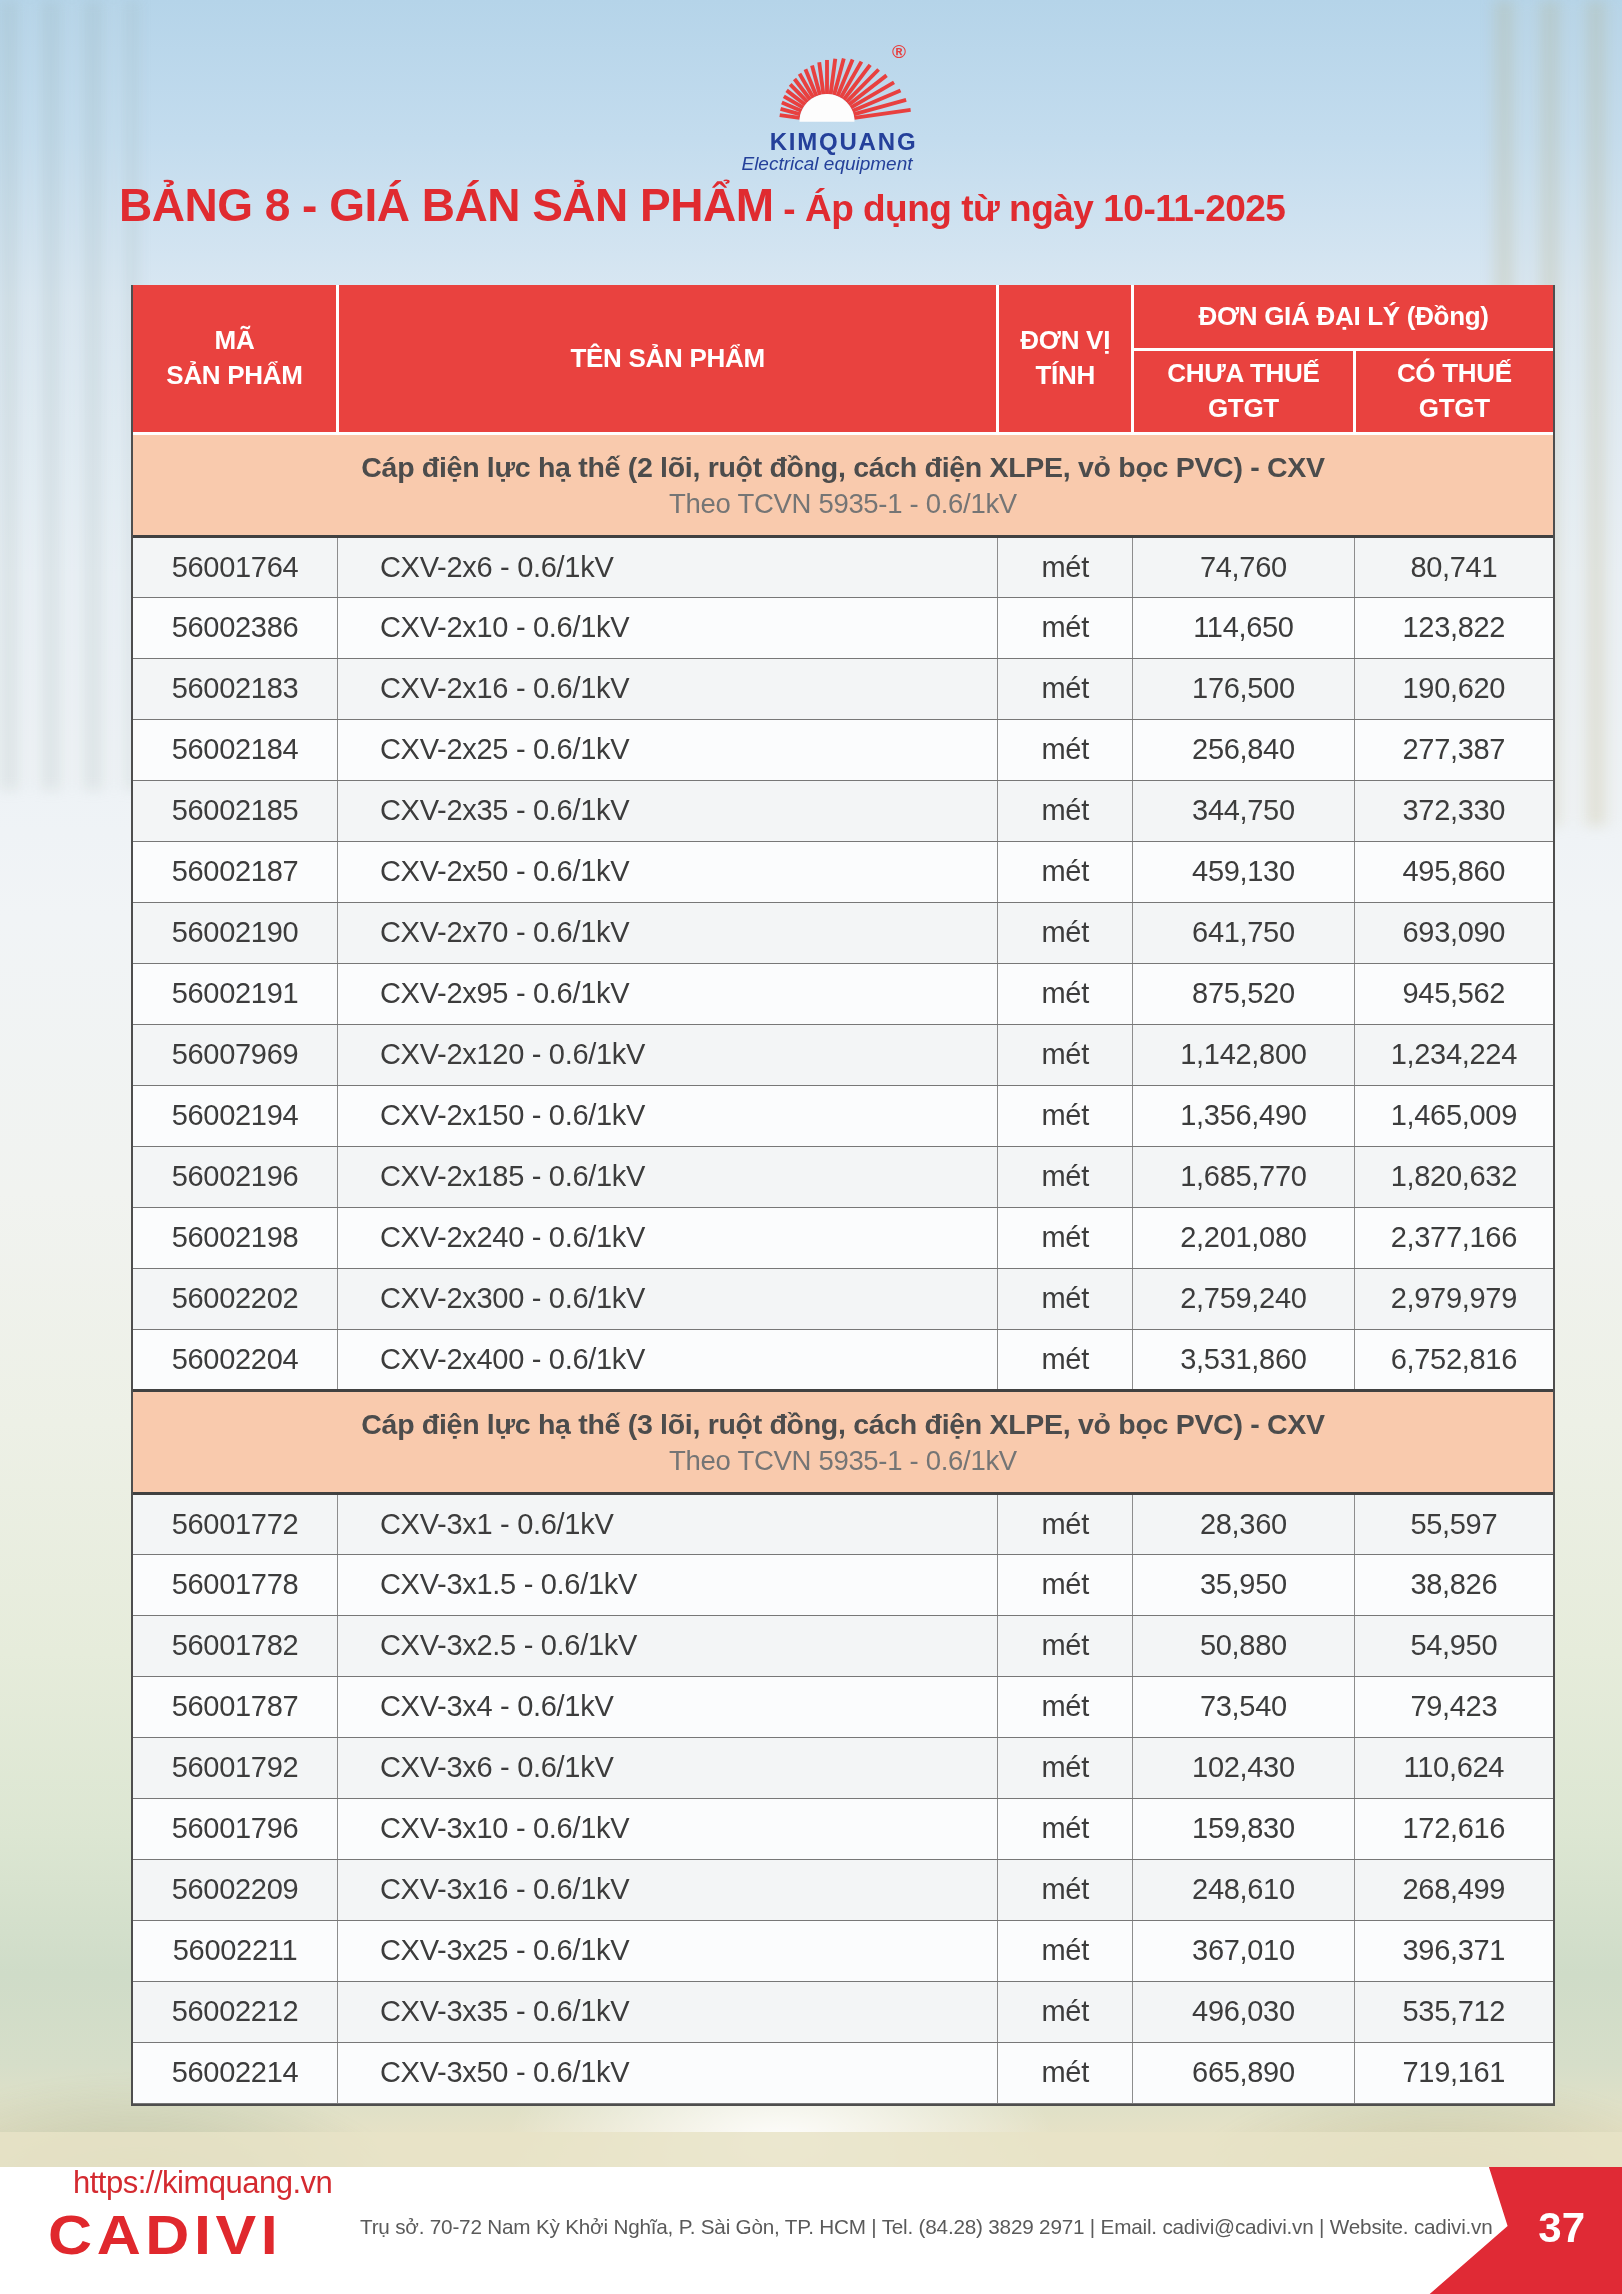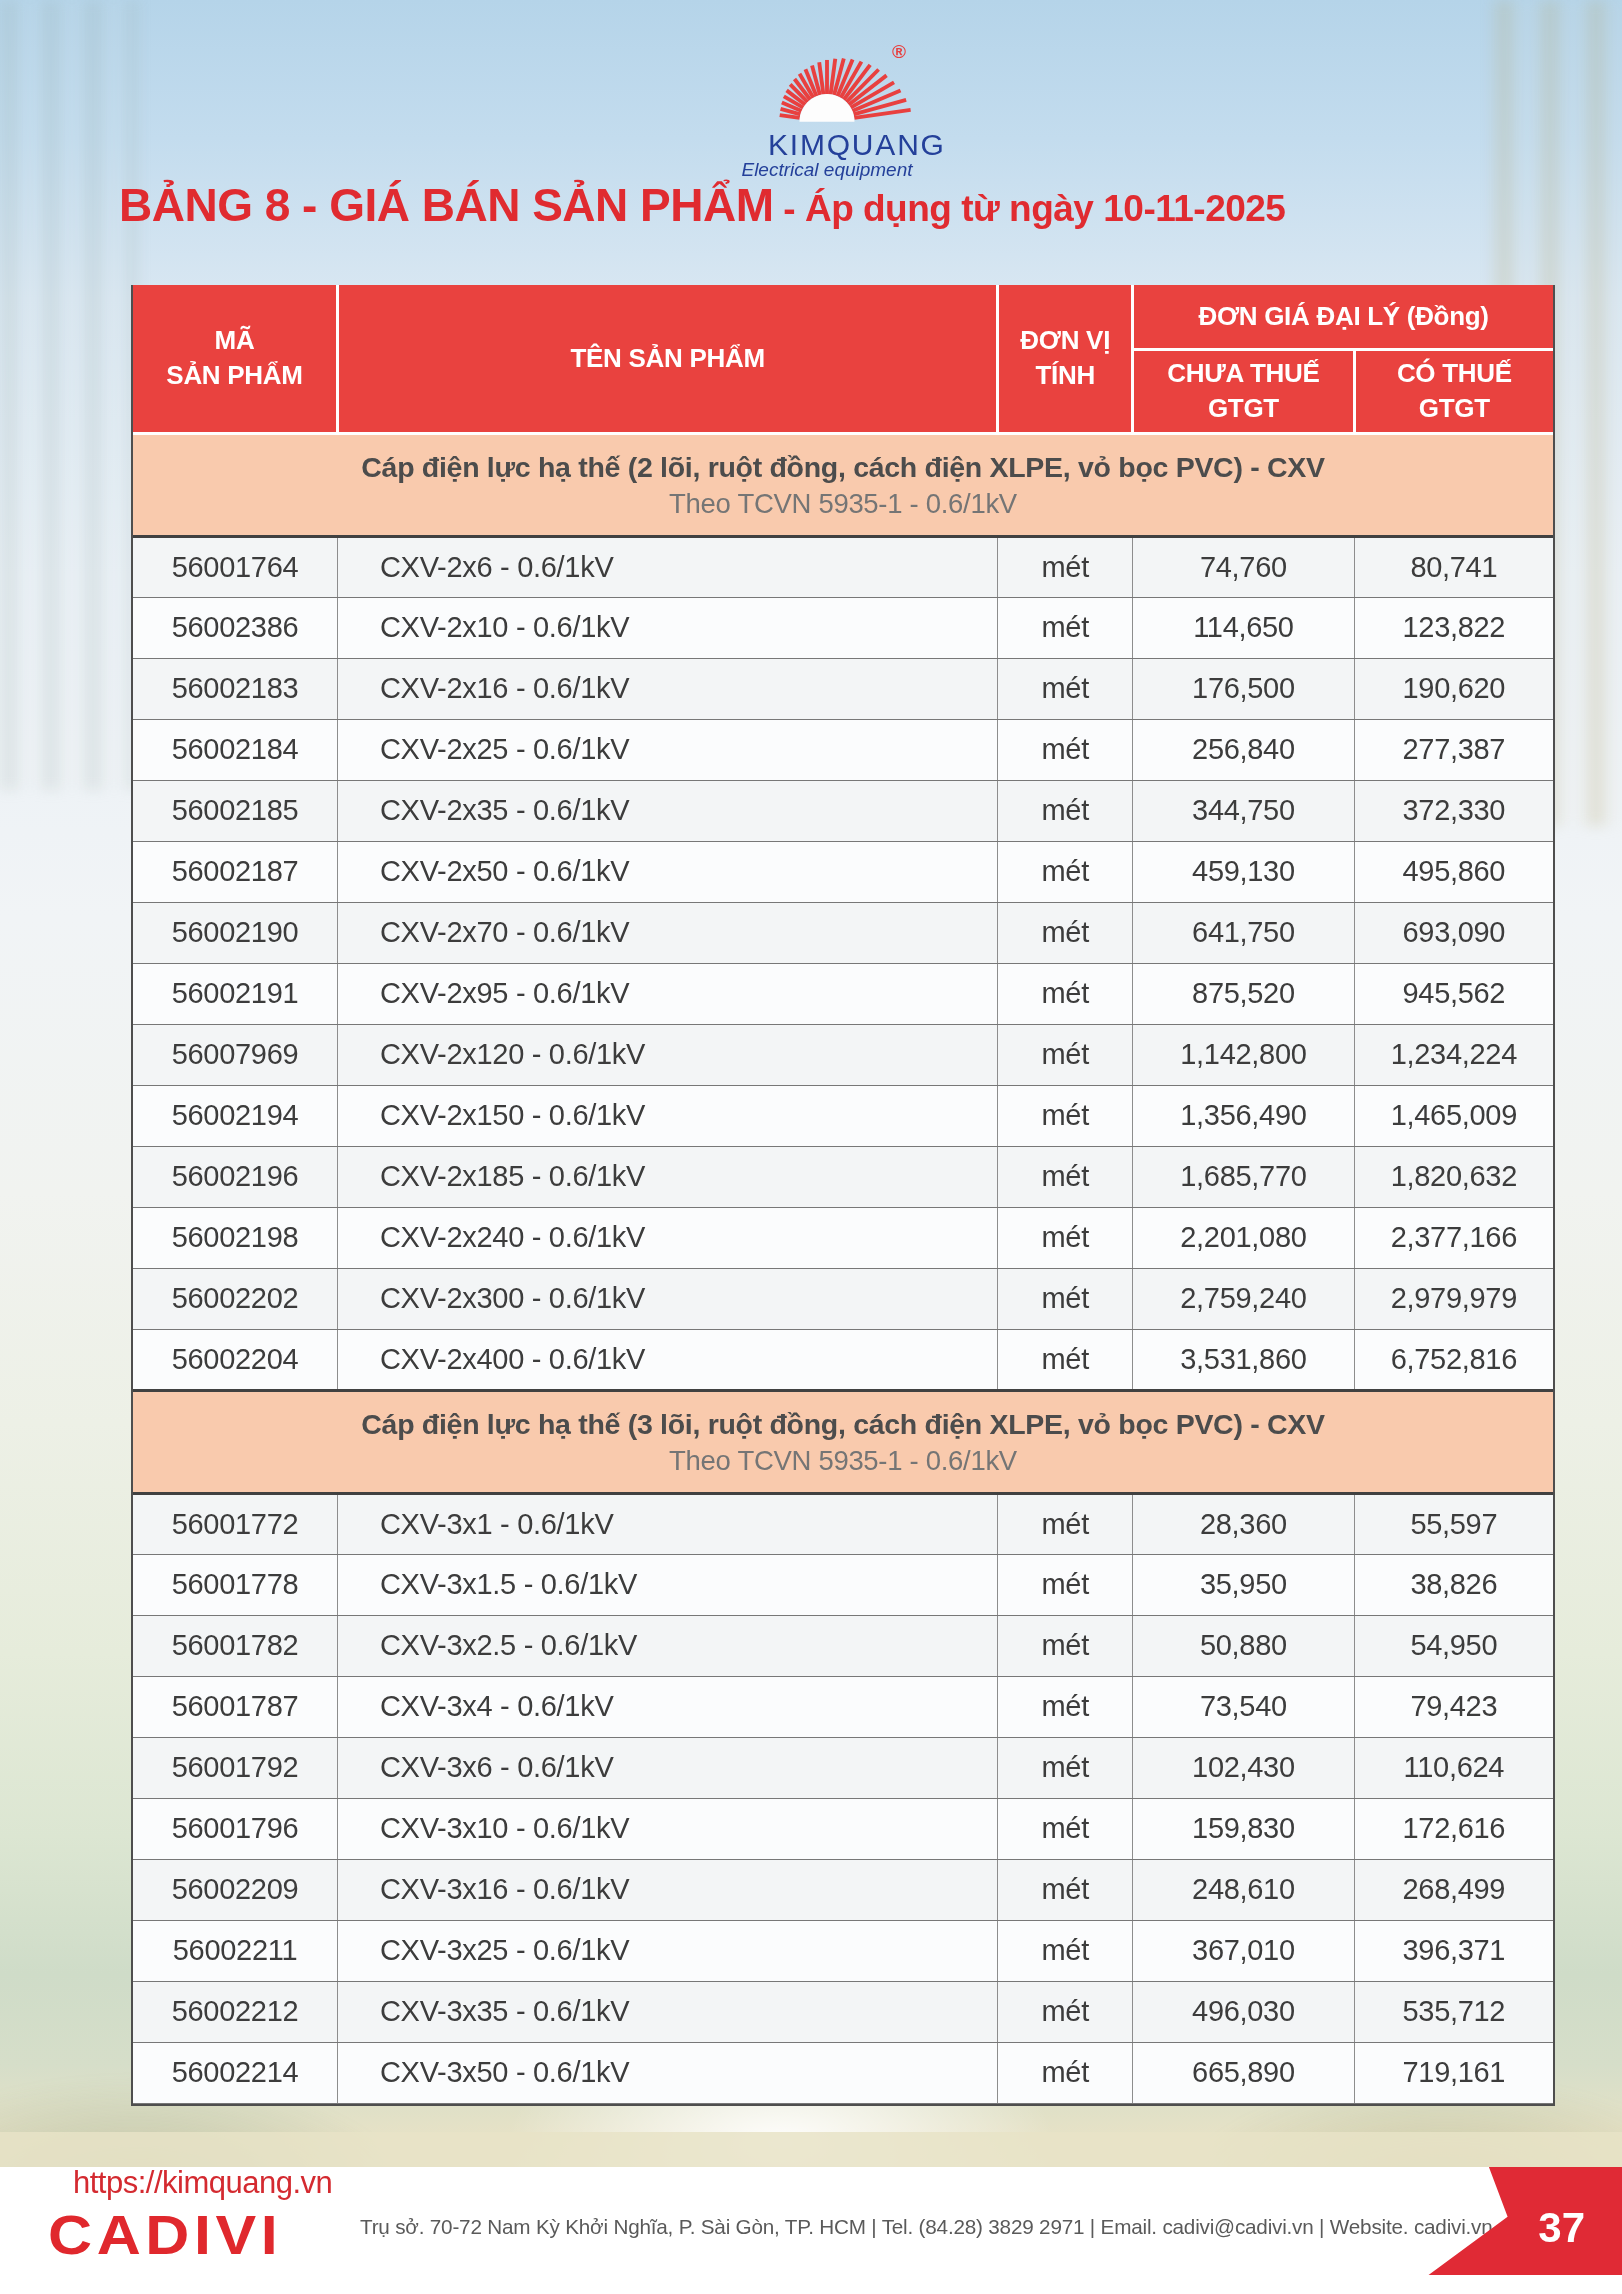--- a/index.html
+++ b/index.html
@@ -27,21 +27,21 @@
     background:radial-gradient(ellipse at 50% 55%, rgba(255,255,255,.95) 0%, rgba(255,255,255,0) 68%); }
   .bg-green-left{ left:-55px; top:2075px; width:478px; height:220px;
     background:radial-gradient(ellipse at 40% 60%, rgba(96,128,96,.38) 0%, rgba(96,128,96,0) 70%); filter:blur(5.5px); }
   .bg-green-right{ right:-55px; top:2075px; width:514px; height:220px;
     background:radial-gradient(ellipse at 55% 60%, rgba(128,134,82,.34) 0%, rgba(128,134,82,0) 70%); filter:blur(5.5px); }
 
   
   .logo{ position:absolute; left:735px; top:16.5px; width:184px; text-align:center; }
   .logo svg{ display:block; width:184px; height:112px; }
   .logo .reg{ position:absolute; right:13px; top:24px; color:#e8403f; font-size:19px; font-weight:bold; }
-  .brand{ color:#24409a; font-weight:normal; font-size:30px; letter-spacing:1.8px; line-height:1; margin-top:1.8px;margin-left:33px; }
+  .brand{ color:#24409a; font-weight:bold; font-size:24px; letter-spacing:1.8px; line-height:1; margin-top:1.8px;margin-left:33px; }
   .tagline{ color:#24409a; font-style:italic; font-size:19px; line-height:1.1; }
 
   
   .title{ position:absolute; left:119px; top:178px; white-space:nowrap; color:#e02b30;
     font-weight:bold; letter-spacing:-0.5px; }
   .title-main{ font-size:46px; }
   .title-suffix{ font-size:37px; }
 
   
   .table-wrap{ position:absolute; left:131px; top:285px; width:1424px;
@@ -74,21 +74,21 @@
 
   
   .footer-beige{ position:absolute; left:0; top:2132px; width:1623px; height:35px; background:rgba(232,227,199,.85); }
   .footer-bar{ position:absolute; left:0; top:2167px; width:1623px; height:128px; background:#ffffff; }
   .footer-url{ position:absolute; left:73px; top:2165px; color:#d42a30; font-size:31px; letter-spacing:-0.5px; text-decoration:none; }
   .cadivi{ position:absolute; left:48px; top:2202px; color:#e0282d; font-size:61px; font-weight:900;
     letter-spacing:4.6px; transform:scaleY(0.92); transform-origin:top left; }
   .company{ position:absolute; left:360px; top:2208px; }
   .company-name{ color:#d9262b; font-weight:bold; font-size:25px; letter-spacing:-0.2px; }
   .company-address{ color:#5a5a5a; font-size:20.7px; margin-top:7.3px; letter-spacing:-0.2px; }
-  .page-tab{ position:absolute; left:1414px; top:2167px; width:208px; height:108px; background:#e02a35;
+  .page-tab{ position:absolute; left:1414px; top:2167px; width:208px; height:128px; background:#e02a35;
     clip-path:polygon(36% 0, 100% 0, 100% 100%, 7% 100%, 45% 46%); }
   .page-num{ position:absolute; right:37px; top:37px; color:#fff; font-size:42px; font-weight:bold; }
 </style>
 </head>
 <body>
 
 <div class="page">
 
   <div class="bg-blob bg-skyline-left"></div>
   <div class="bg-blob bg-skyline-right"></div>

